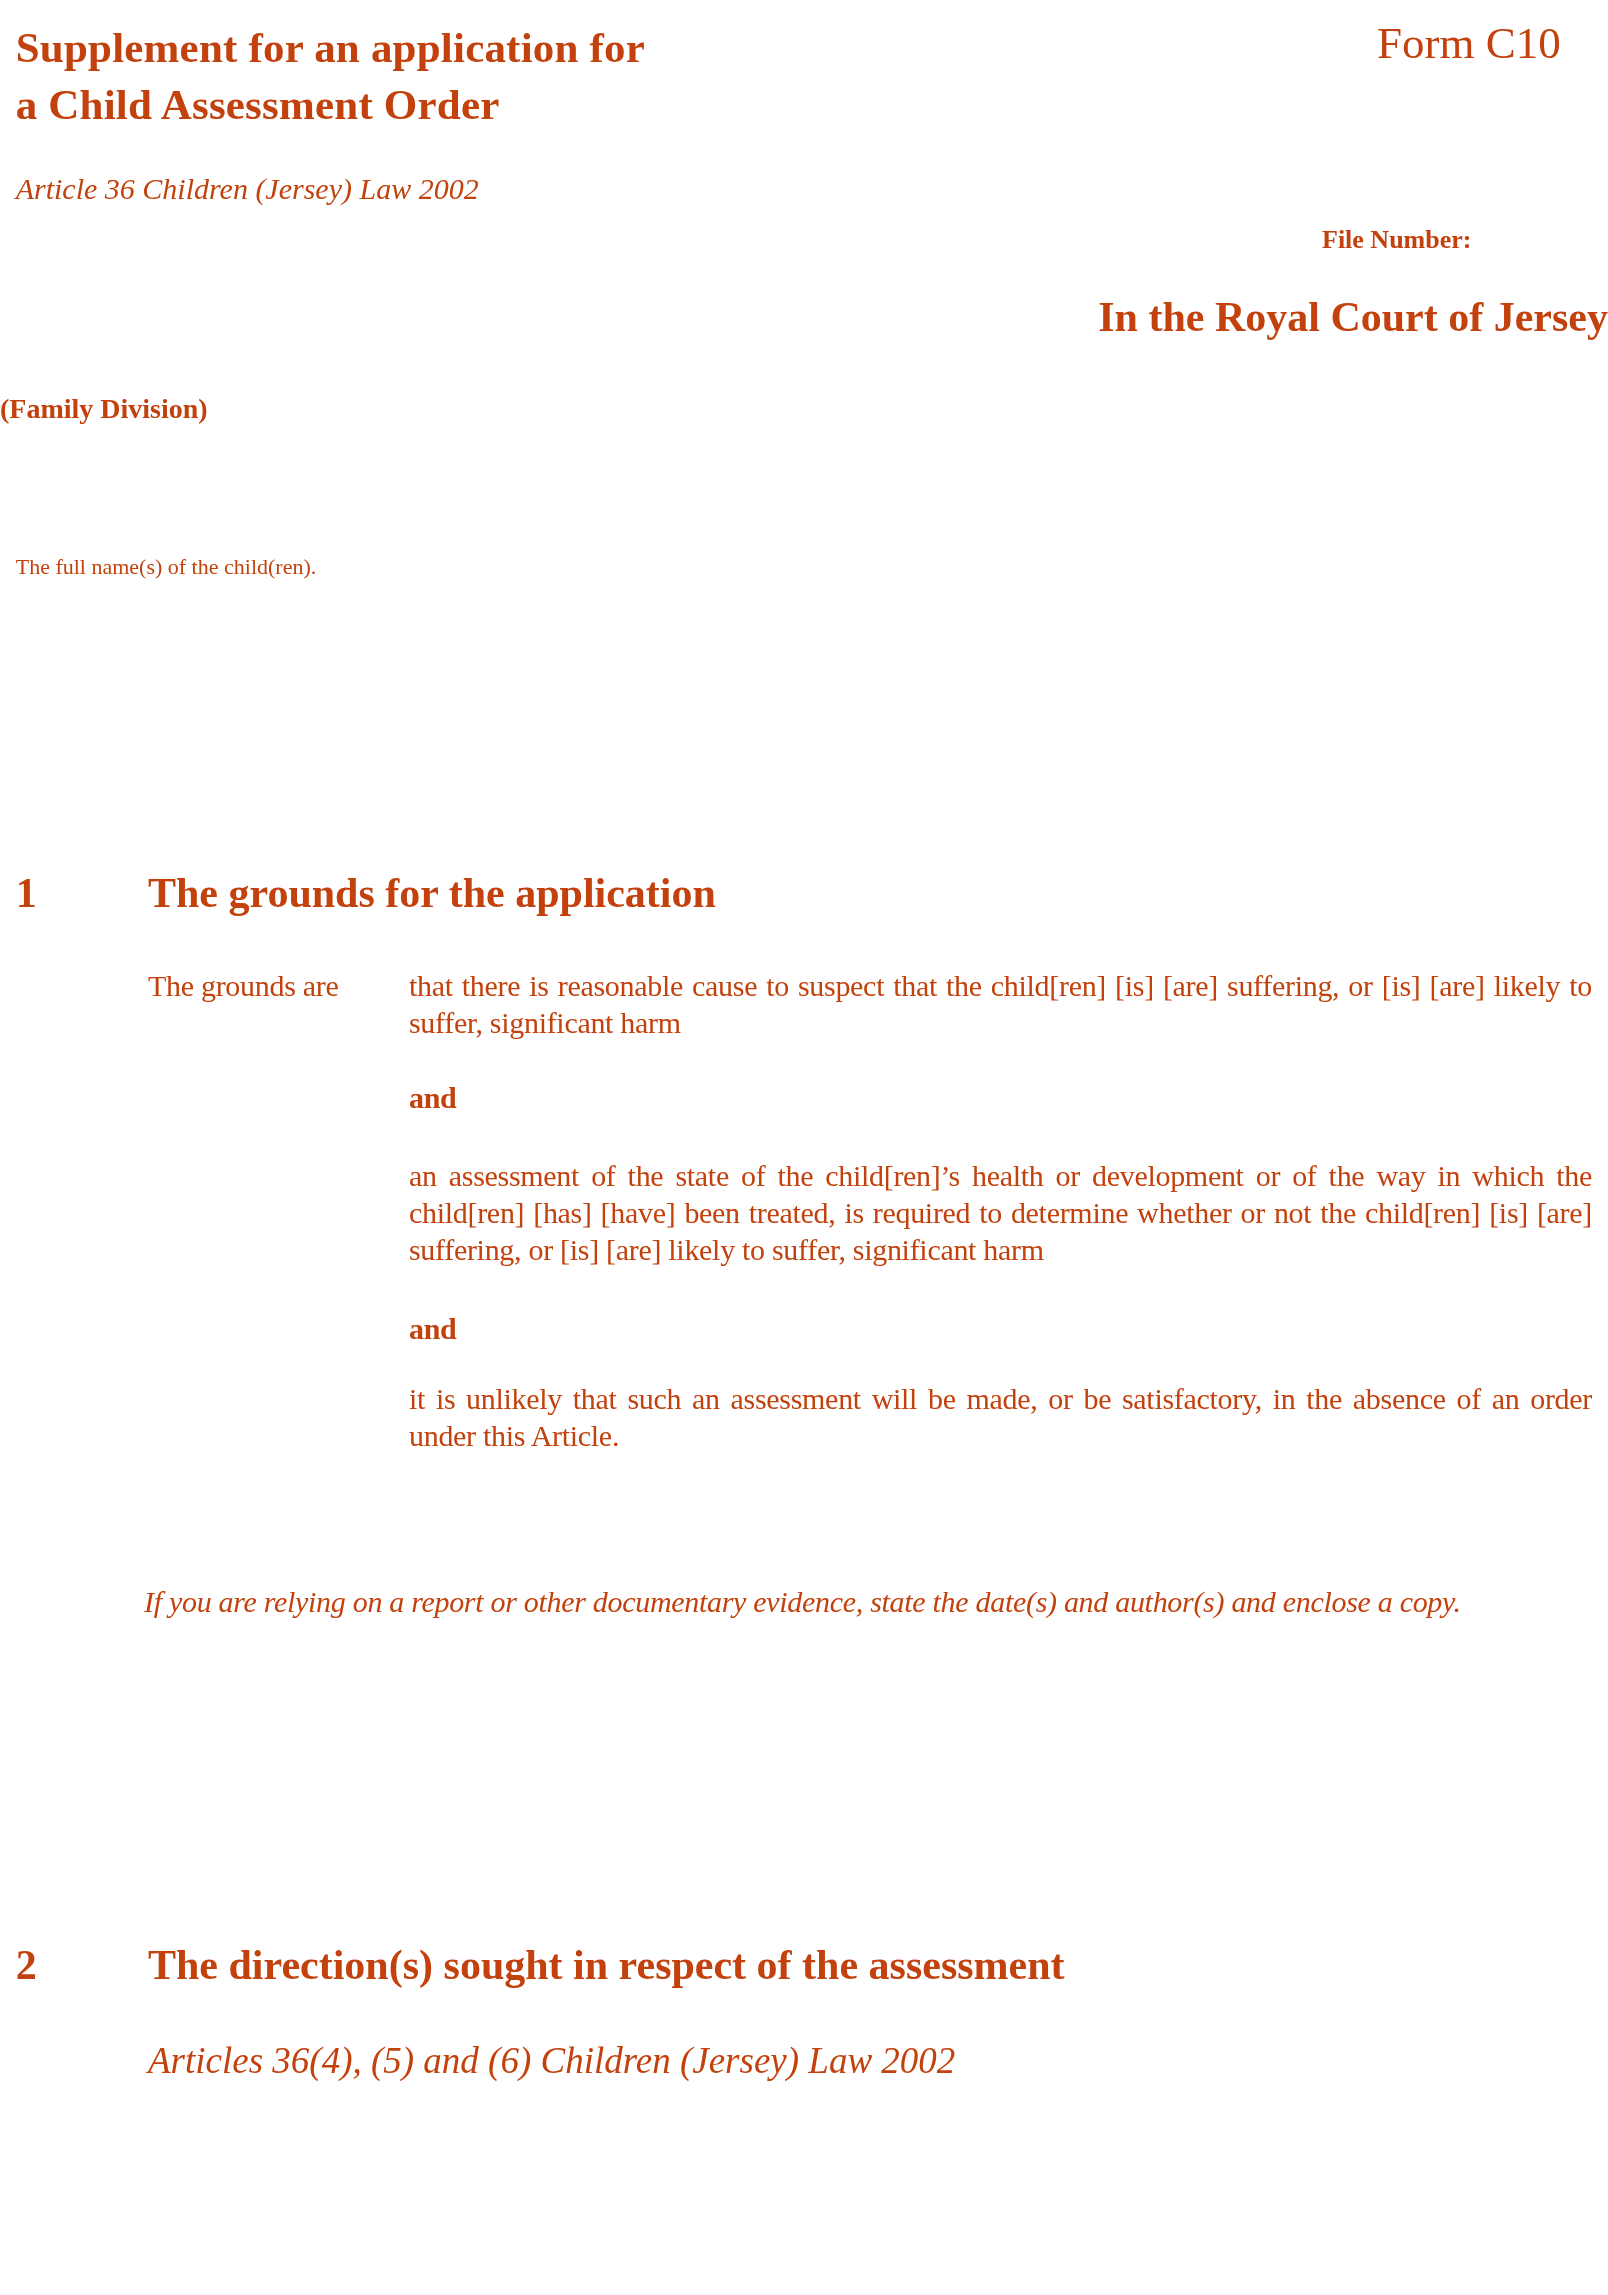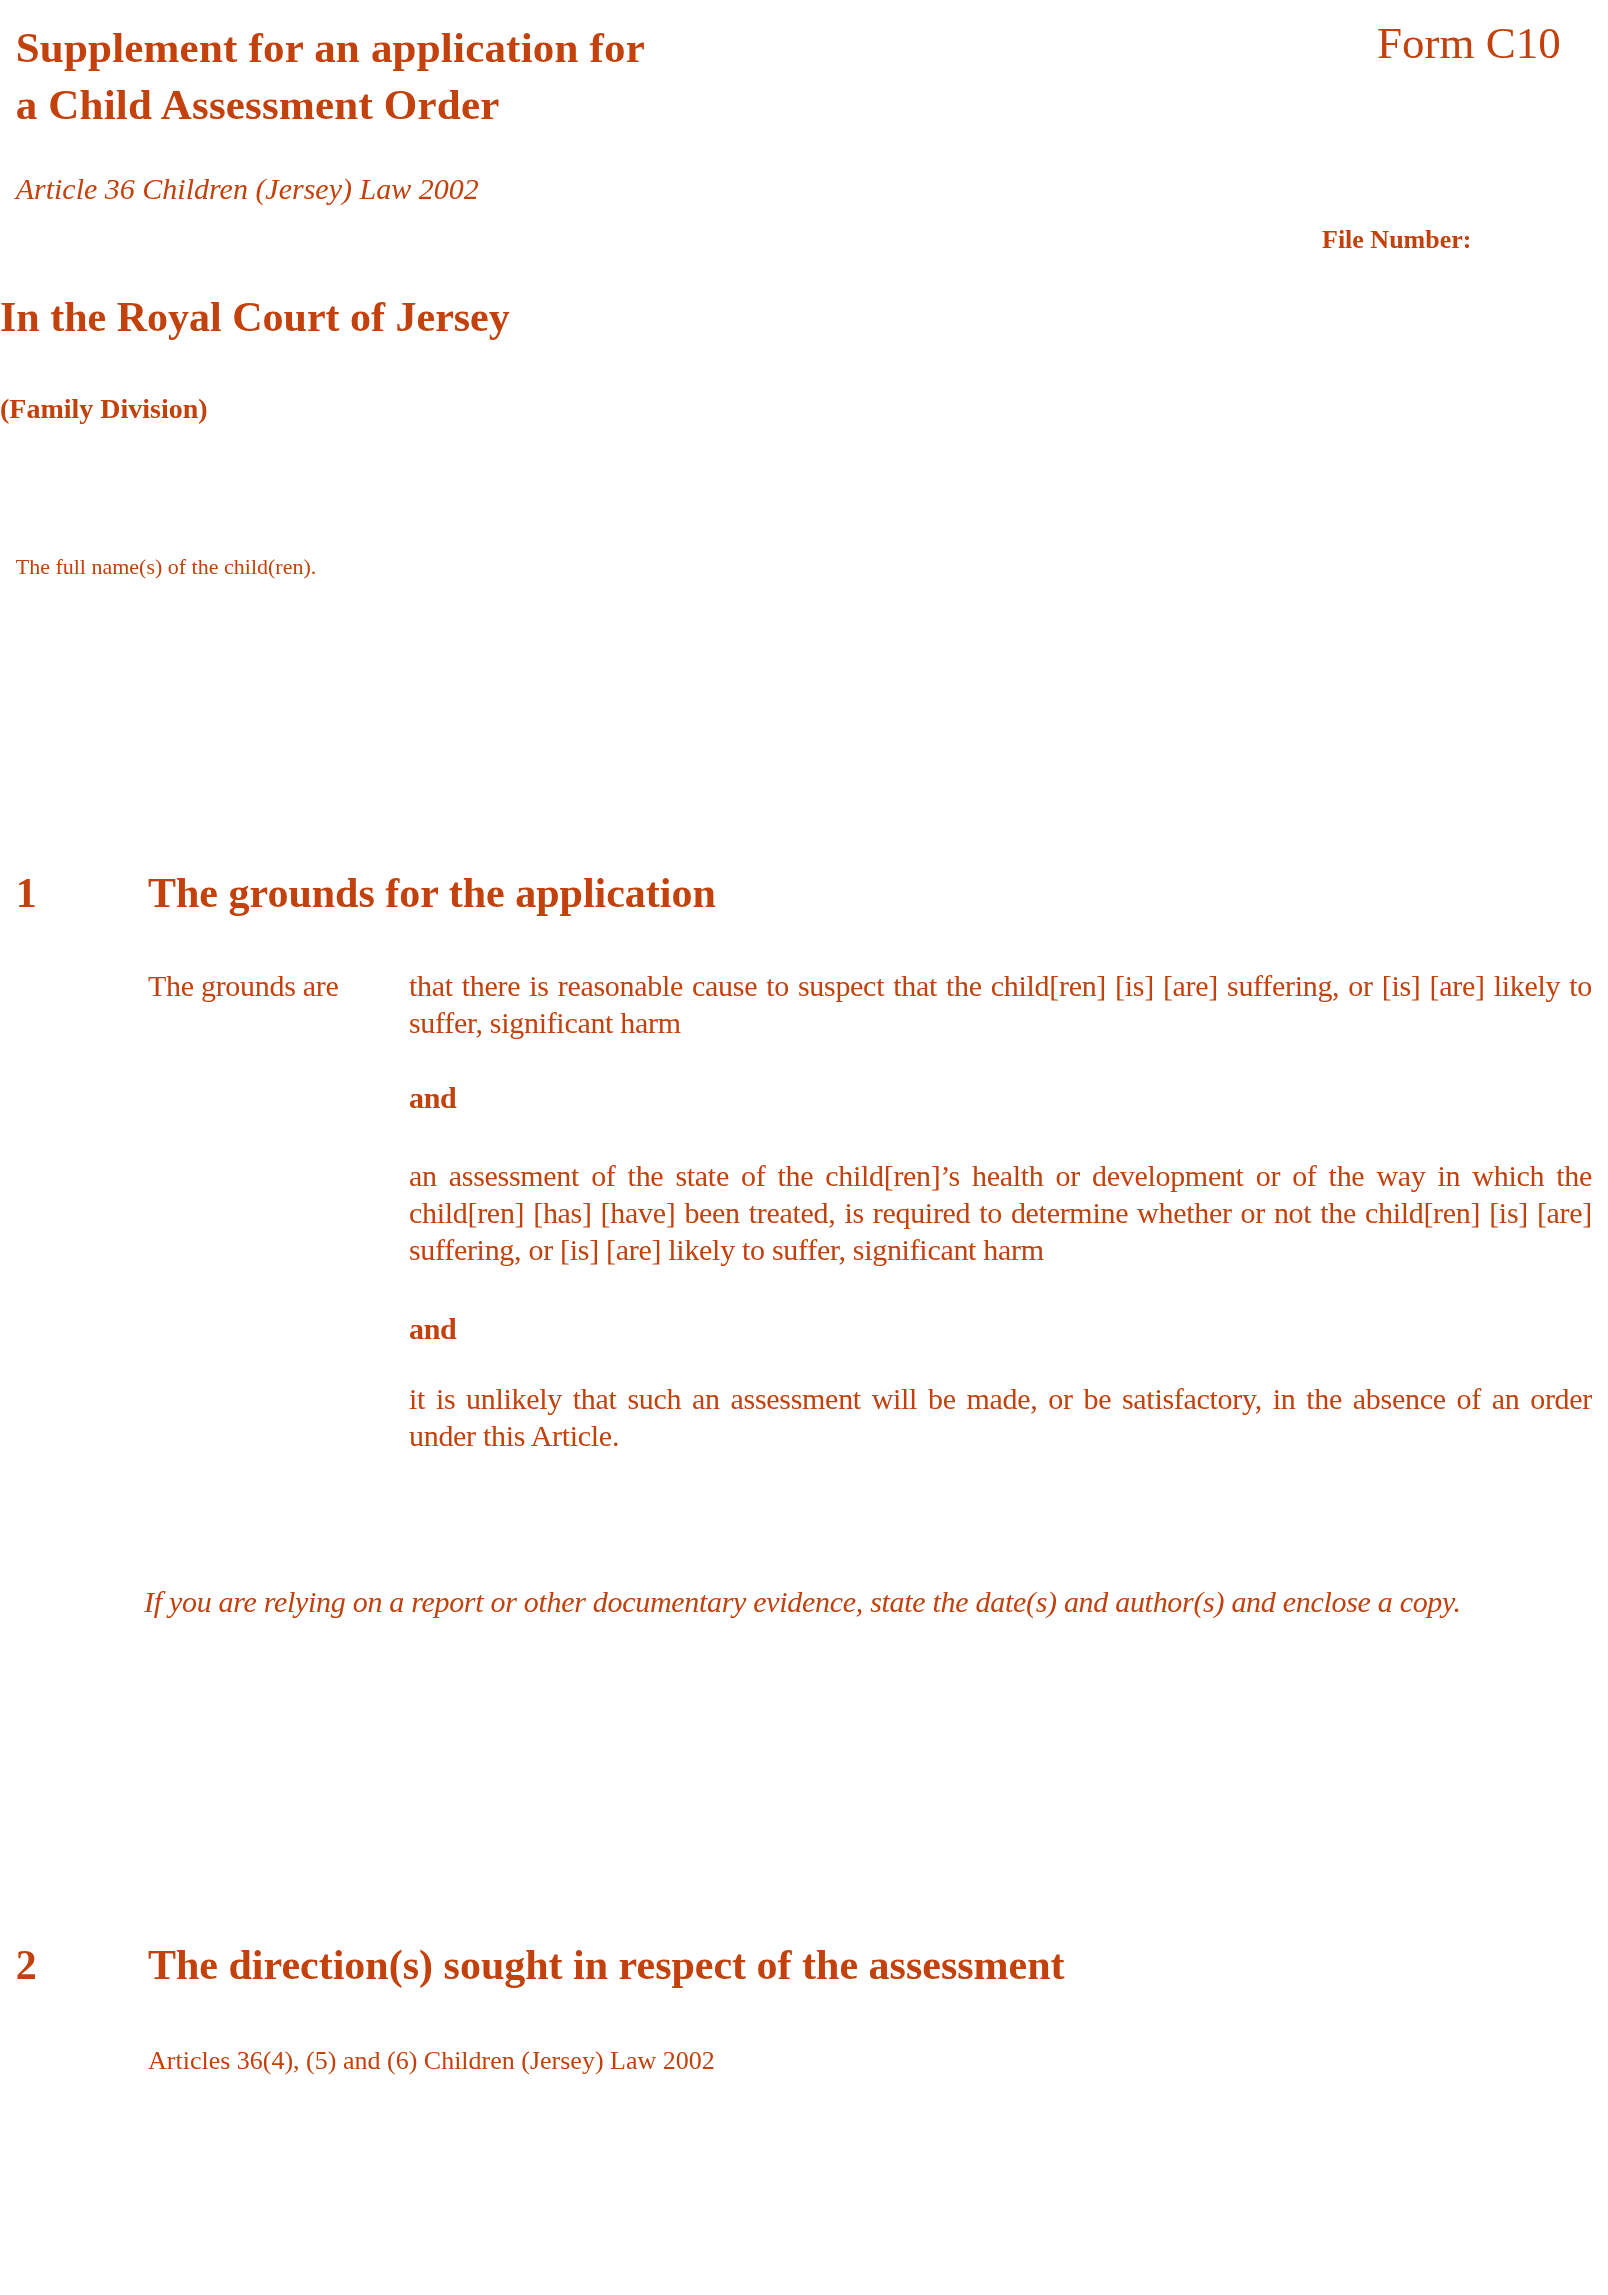--- a/index.html
+++ b/index.html
@@ -41,21 +41,21 @@
   .file-number {
     left: 1322px; top: 210px;
     font-size: 26px; font-weight: bold;
     line-height: 33px;
     margin-top: 13px;
   }
 
   
   .court-title {
     left: 0; top: 292px; width: 1608px;
-    text-align: left;
+    text-align: right;
     font-size: 42px; font-weight: bold;
     line-height: 50px;
   }
   .court-division {
     left: 0; top: 391px; width: 1608px;
     font-size: 28px; font-weight: bold;
     line-height: 35px;
   }
 
   
@@ -105,21 +105,21 @@
     line-height: 37px;
     letter-spacing: -0.3px;
   }
   .reasons-note { left: 144px; top: 1512px; }
   .evidence-note {
     left: 144px; top: 1583px; width: 1446px;
     text-align: justify;
   }
   .law-ref-s2 {
     left: 148px; top: 2042px;
-    font-size: 26px; 
+    font-size: 37px; font-style: italic;
     line-height: 37px;
   }
 </style>
 </head>
 <body>
 
 <div class="page">
 
   <div class="abs form-title">
     <div>Supplement for an application for</div>

